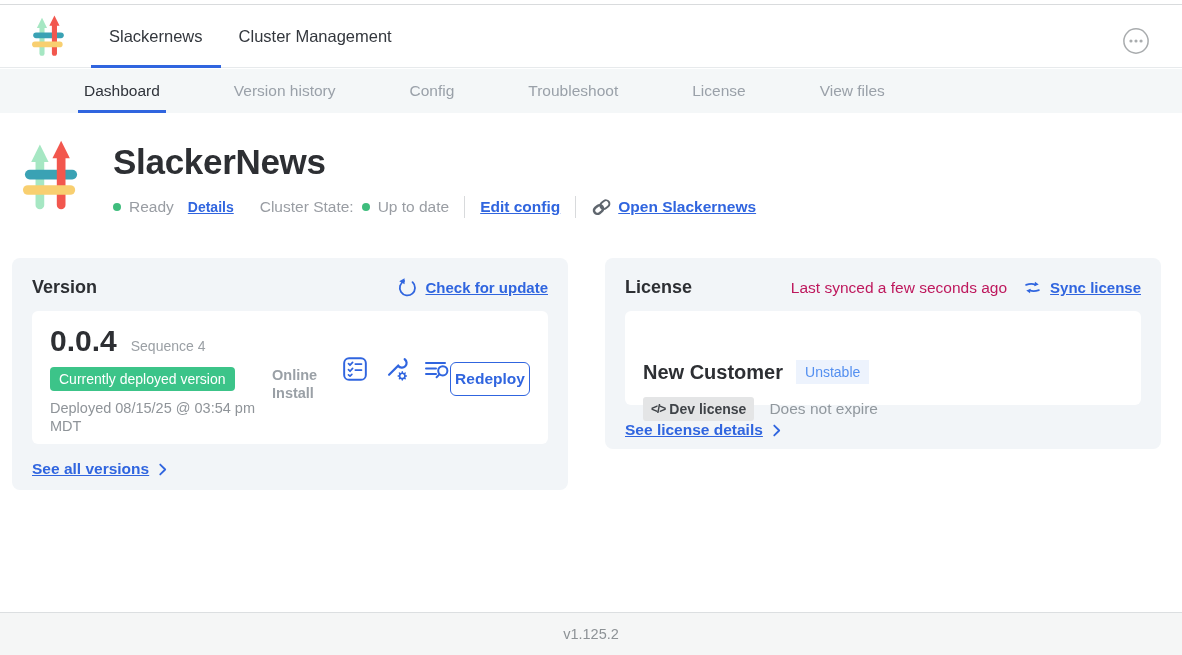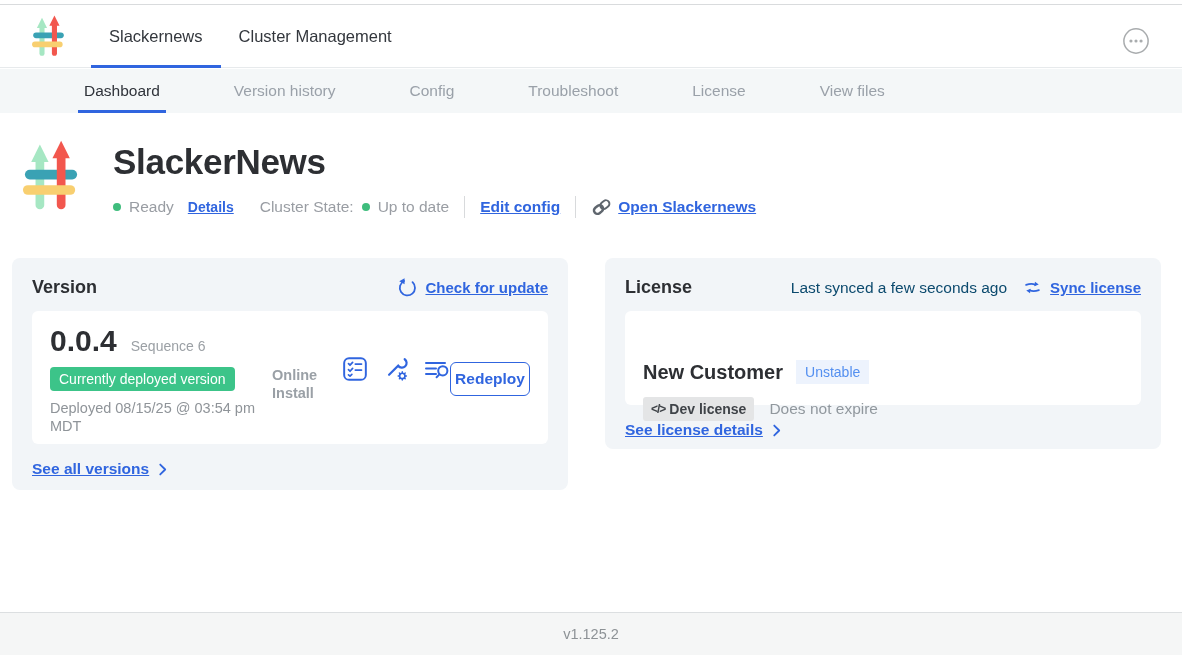--- a/index.html
+++ b/index.html
@@ -45,21 +45,21 @@
   .vdiv { width:1px; height:22px; background:#d8dadc; margin:0 15px; }
   .open-app { display:flex; align-items:center; gap:6px; }
 
   
   .card { position:absolute; background:#f2f5f8; border-radius:8px; padding:19px 20px; }
   .card.version { left:12px; top:258px; width:556px; height:232px; }
   .card.license { left:605px; top:258px; width:556px; height:191px; }
   .card-head { display:flex; align-items:center; }
   .card-title { font-size:18px; font-weight:700; color:#2d2f33; }
   .head-right { margin-left:auto; display:flex; align-items:center; gap:8px; font-size:15px; }
-  .last-synced { color:#0c4a6e; font-size:15.5px; margin-right:8px; }
+  .last-synced { color:#be185d; font-size:15.5px; margin-right:8px; }
   .inner { background:#fff; border-radius:6px; margin-top:13px; }
 
   
   .inner.version-inner { height:133px; padding:13px 18px; display:flex; align-items:flex-start; }
   .v-col { width:222px; flex:0 0 auto; }
   .v-line1 { display:flex; align-items:baseline; gap:14px; }
   .v-number { font-size:30px; font-weight:700; color:#2d2f33; }
   .v-seq { font-size:14px; color:#9ba0a5; }
   .v-badge { display:inline-block; margin-top:9px; background:#3cc489; color:#fff;
              font-size:14px; font-weight:500; padding:4px 9px; border-radius:4px; }
@@ -186,21 +186,21 @@
         <polygon points="6.9,0.3 6.9,6.7 1.3,3.5" fill="#3065df"></polygon>
       </svg>
       <span>Check for update</span>
     </a>
   </div>
 
   <div class="inner version-inner">
     <div class="v-col">
       <div class="v-line1">
         <span class="v-number">0.0.4</span>
-        <span class="v-seq">Sequence 6</span>
+        <span class="v-seq">Sequence 4</span>
       </div>
       <span class="v-badge">Currently deployed version</span>
       <div class="v-deployed">Deployed 08/15/25 @ 03:54 pm MDT</div>
     </div>
     <div class="install-type">Online Install</div>
     <div class="v-icons">
       <svg class="ic" viewBox="0 0 24 24">
         <rect x="2" y="2" width="20" height="20" rx="4.5" fill="none" stroke="#3065df" stroke-width="1.8"></rect>
         <g fill="none" stroke="#3065df" stroke-width="1.6" stroke-linecap="round" stroke-linejoin="round">
           <polyline points="6,7 7.4,8.5 9.8,5.9"></polyline>

